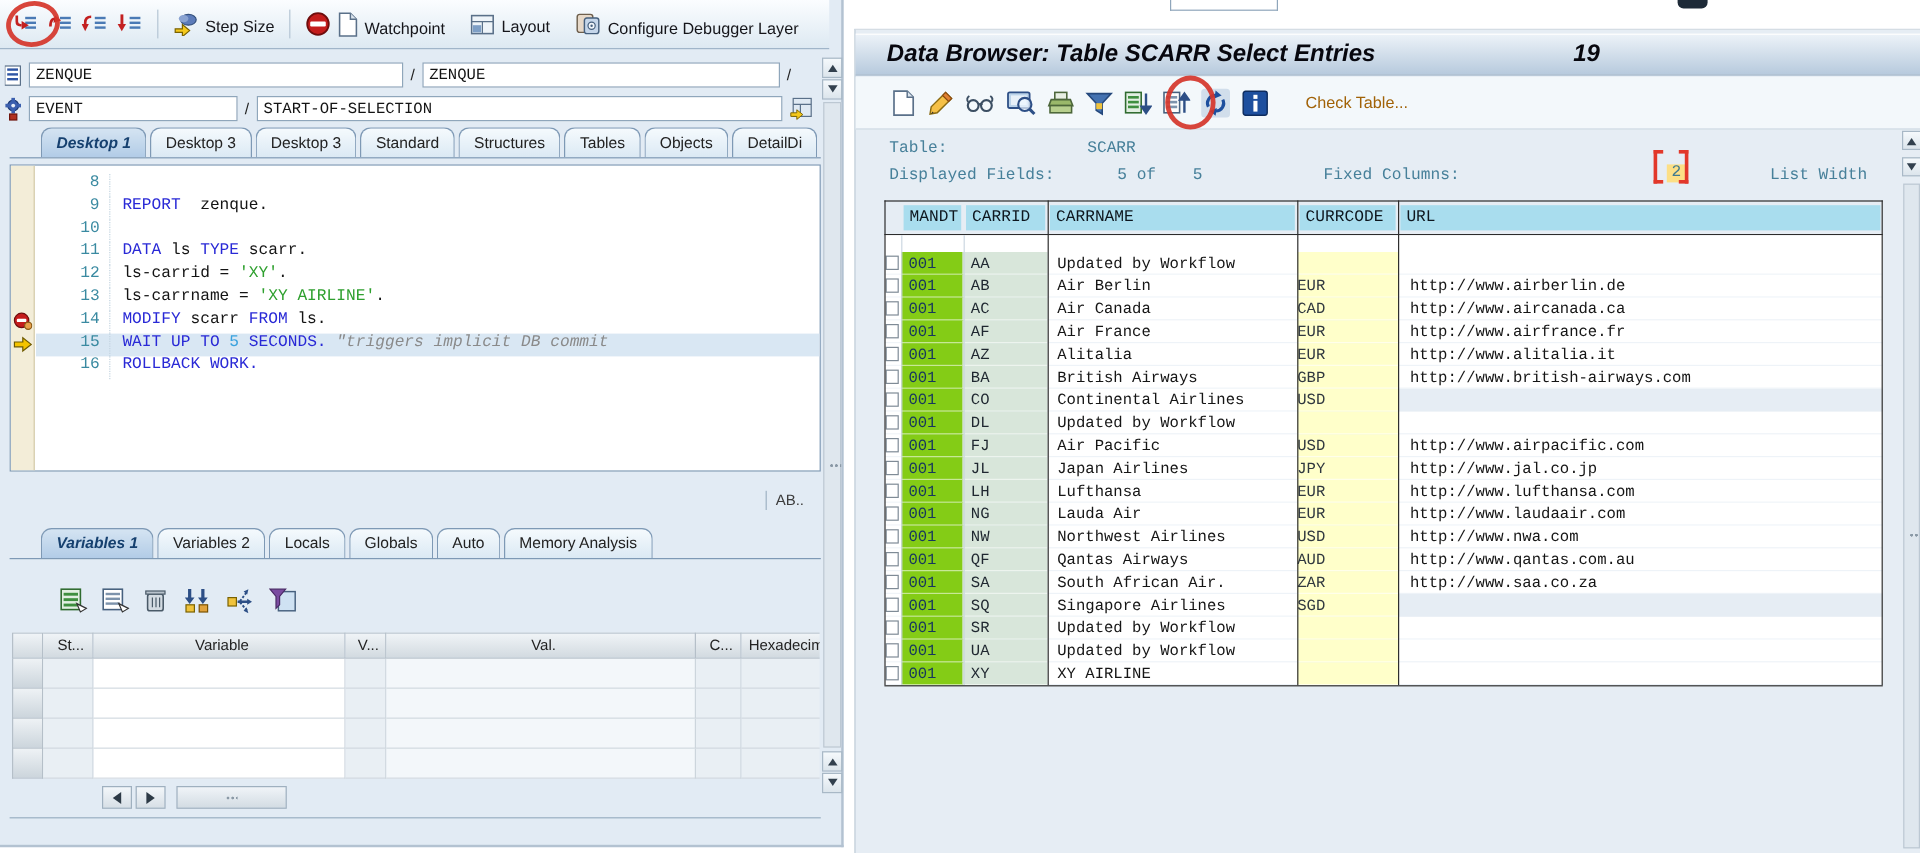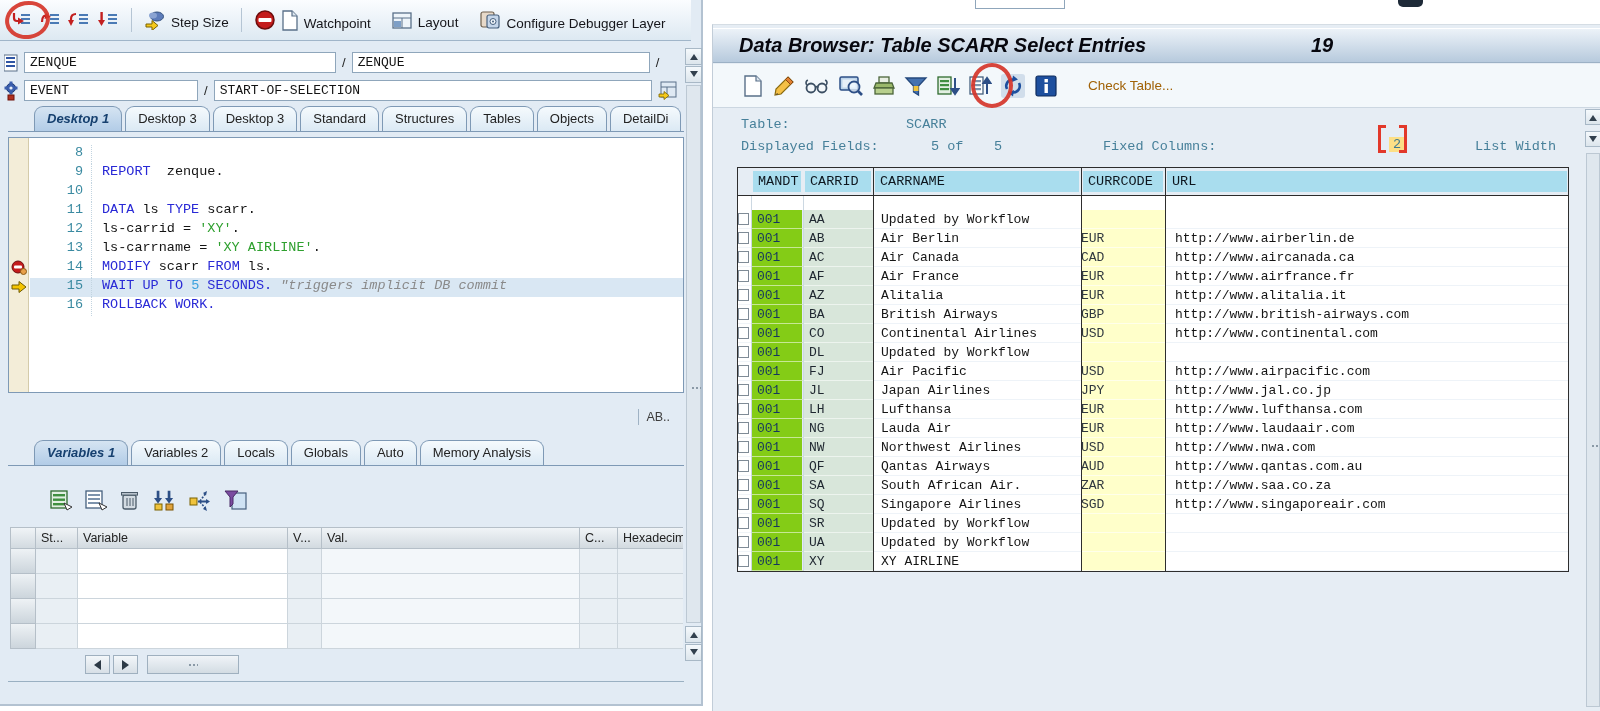--- a/index.html
+++ b/index.html
@@ -46,21 +46,21 @@
   .gic { position:absolute; left:2px; width:16px; height:16px; line-height:0; }
 
   .abstrip { position:absolute; left:8px; top:400px; width:676px; height:34px;
              display:flex; justify-content:flex-end; align-items:center; font-size:12.5px; color:#3c3c3c; }
   .absep { width:1px; height:16px; background:#9fb2c4; margin-right:7px; }
   .abtxt { padding-right:14px; }
 
   .vtb { position:absolute; left:50px; top:489px; display:flex; gap:12px; align-items:center; }
 
   .vartable { position:absolute; left:10px; top:527px; width:673px; overflow:hidden; }
-  .vgrid { display:grid; grid-template-columns:26px 42px 210px 34px 258px 38px 80px; }
+  .vgrid { display:grid; grid-template-columns:26px 42px 210px 34px 258px 38px 80px;text-align:center; }
   .vhead { height:22px; }
   .vhead .hc { background:linear-gradient(#f0f4f7,#d2dae0); border:1px solid #b5bfc8; border-left:none;
                font-size:12.5px; color:#222; line-height:20px; padding-left:5px; overflow:hidden; white-space:nowrap; }
   .vhead .hc:first-child { border-left:1px solid #b5bfc8; }
   .vrow { height:25px; }
   .vrow .sel { background:linear-gradient(#eef2f5,#ccd5dc); border:1px solid #b5bfc8; border-top:none; }
   .vrow .vc { background:#e9eff4; border-right:1px solid #ccd5dc; border-bottom:1px solid #ccd5dc; }
   .vrow .vc.white { background:#ffffff; }
   .vrow .vc.pale { background:#f3f7fa; }
 
@@ -577,21 +577,20 @@
           <div class="c-url">http://www.british-airways.com</div>
         </div>
         <div class="gridrow drow">
           <div class="c-cb">
             <div class="box"></div>
           </div>
           <div class="c-mandt">001</div>
           <div class="c-carrid">CO</div>
           <div class="c-name">Continental Airlines</div>
           <div class="c-curr">USD</div>
-          <div class="c-url">http://www.continental.com</div>
         </div>
         <div class="gridrow drow">
           <div class="c-cb">
             <div class="box"></div>
           </div>
           <div class="c-mandt">001</div>
           <div class="c-carrid">DL</div>
           <div class="c-name">Updated by Workflow</div>
           <div class="c-curr"></div>
           <div class="c-url"></div>
@@ -667,21 +666,20 @@
           <div class="c-url">http://www.saa.co.za</div>
         </div>
         <div class="gridrow drow">
           <div class="c-cb">
             <div class="box"></div>
           </div>
           <div class="c-mandt">001</div>
           <div class="c-carrid">SQ</div>
           <div class="c-name">Singapore Airlines</div>
           <div class="c-curr">SGD</div>
-          <div class="c-url">http://www.singaporeair.com</div>
         </div>
         <div class="gridrow drow">
           <div class="c-cb">
             <div class="box"></div>
           </div>
           <div class="c-mandt">001</div>
           <div class="c-carrid">SR</div>
           <div class="c-name">Updated by Workflow</div>
           <div class="c-curr"></div>
           <div class="c-url"></div>

